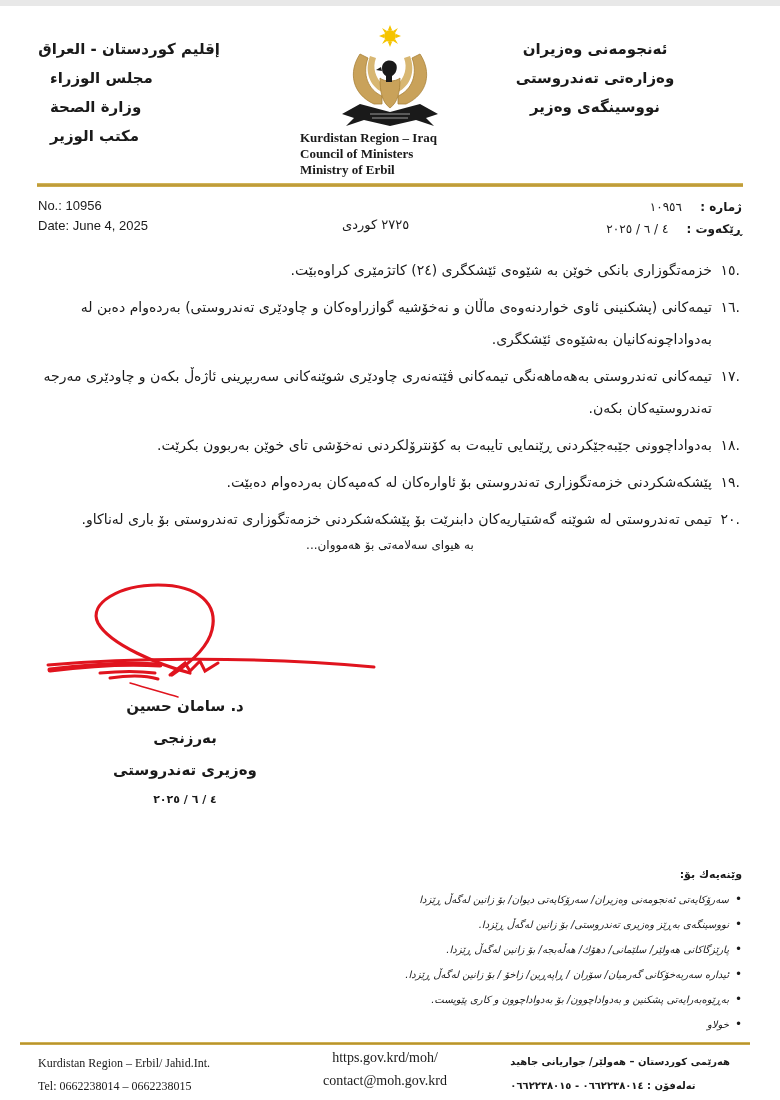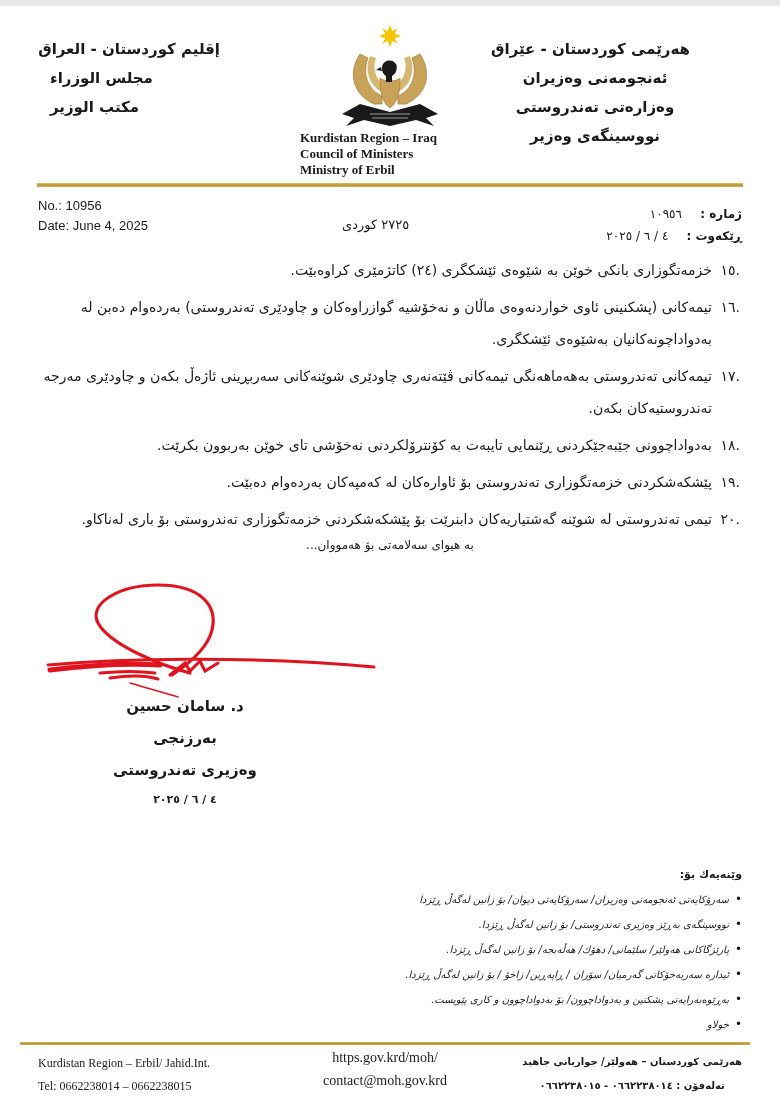--- a/index.html
+++ b/index.html
@@ -13,50 +13,51 @@
   .header-ar div, .header-ku div { font-weight: bold; font-size: 15px; line-height: 29px; white-space: nowrap; }
   .header-ar div { text-align: left; }
   .header-ku div { text-align: center; }
   .logo-box { position: absolute; left: 330px; top: 22px; width: 120px; height: 108px; }
   .header-en { position: absolute; left: 300px; top: 130px; width: 190px; text-align: left;
     font-family: "Liberation Serif", serif; font-weight: bold; font-size: 13px; line-height: 16px; }
   .rule { position: absolute; height: 4px; background: linear-gradient(#d9c06a, #b8932e, #d2b458); }
   .rule-top { left: 37px; top: 183px; width: 706px; }
   .rule-bottom { left: 20px; top: 1042px; width: 730px; height: 3px; }
   .ref-en { position: absolute; left: 38px; top: 196px; font-family: "Liberation Sans", sans-serif; font-size: 13px; line-height: 20px; }
-  .ref-ku { position: absolute; right: 38px; top: 203px; direction: rtl; text-align: right; font-size: 12px; line-height: 22px; font-weight: bold; }
+  .ref-ku { position: absolute; right: 38px; top: 196px; direction: rtl; text-align: right; font-size: 12px; line-height: 22px; font-weight: bold; }
   .ref-ku .val { font-weight: normal; margin-right: 14px; }
   .kurdi-year { position: absolute; left: 342px; top: 217px; direction: rtl; font-size: 13px; }
   .body-list { position: absolute; left: 40px; top: 254px; width: 700px; direction: rtl; text-align: right;
     font-size: 14px; }
   .item { display: flex; flex-direction: row; margin-bottom: 5px; line-height: 32px; }
   .item .num { flex: 0 0 28px; text-align: right; }
   .item .txt { flex: 1; }
   .closing { position: absolute; left: 180px; top: 538px; width: 420px; text-align: center; direction: rtl; font-size: 12px; }
   .signature { position: absolute; left: 40px; top: 575px; width: 340px; height: 125px; }
   .sig-block { position: absolute; left: 100px; top: 690px; width: 170px; text-align: center; direction: rtl; }
   .sig-block .name, .sig-block .title { font-weight: bold; font-size: 15px; line-height: 32px; }
   .sig-block .date { font-weight: bold; font-size: 11px; line-height: 28px; }
   .cc { position: absolute; right: 38px; top: 868px; width: 400px; direction: rtl; text-align: right; font-size: 10px; }
   .cc .cc-title { font-weight: bold; font-size: 11px; margin-bottom: 6px; }
   .cc ul { list-style: none; margin: 0; padding: 0; font-style: italic; }
   .cc li { line-height: 24px; white-space: nowrap; }
   .cc li::before { content: "\2022"; margin-left: 6px; font-size: 12px; }
   .footer-en { position: absolute; left: 38px; top: 1052px; font-family: "Liberation Serif", serif; font-size: 12px; line-height: 23px; }
   .footer-web { position: absolute; left: 305px; top: 1046px; width: 160px; text-align: center; font-family: "Liberation Serif", serif; font-size: 14px; line-height: 23px; }
-  .footer-ku { position: absolute; right: 38px; top: 1050px; direction: rtl; text-align: center; font-size: 10px; font-weight: bold; line-height: 24px; }
+  .footer-ku { position: absolute; right: 50px; top: 1050px; direction: rtl; text-align: left; font-size: 10px; font-weight: bold; line-height: 24px; }
 </style>
 </head>
 <body>
 
 <div class="topband"></div>
 
 <div class="header-ar">
   <div>إقليم كوردستان - العراق</div>
   <div>مجلس الوزراء</div>
+  <div>وزارة الصحة</div>
   <div>مكتب الوزير</div>
 </div>
 
 <div class="logo-box">
   <svg width="120" height="108" viewBox="0 0 120 108">
 
     <g transform="translate(60,14)">
       <circle r="6" fill="#f5c400"></circle>
       <g fill="#f5c400">
         <polygon points="0,-11 2,-6 -2,-6"></polygon>
@@ -86,21 +87,20 @@
   </svg>
 </div>
 
 <div class="header-en">
   <div>Kurdistan Region – Iraq</div>
   <div>Council of Ministers</div>
   <div>Ministry of Erbil</div>
 </div>
 
 <div class="header-ku">
-  <div>هەرێمی کوردستان - عێراق</div>
   <div>ئەنجومەنی وەزیران</div>
   <div>وەزارەتی تەندروستی</div>
   <div>نووسینگەی وەزیر</div>
 </div>
 
 <div class="rule rule-top"></div>
 
 <div class="ref-en">
   <div>
     <span>No.:</span>

